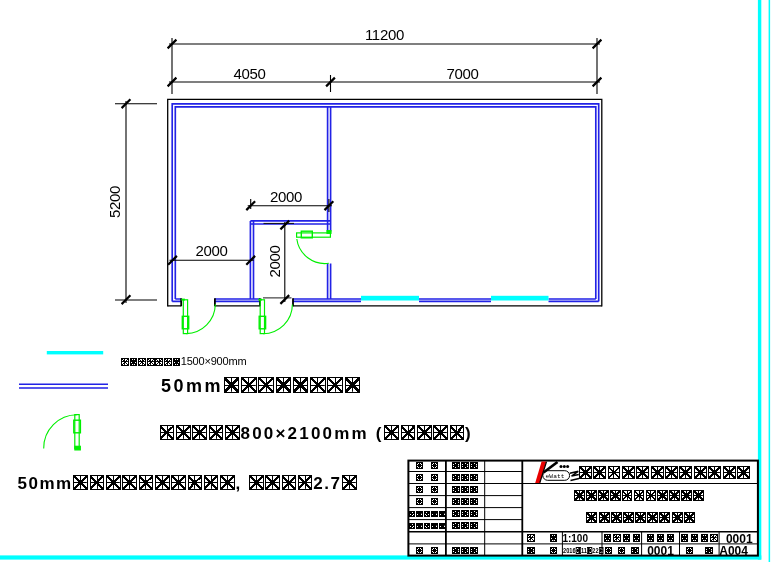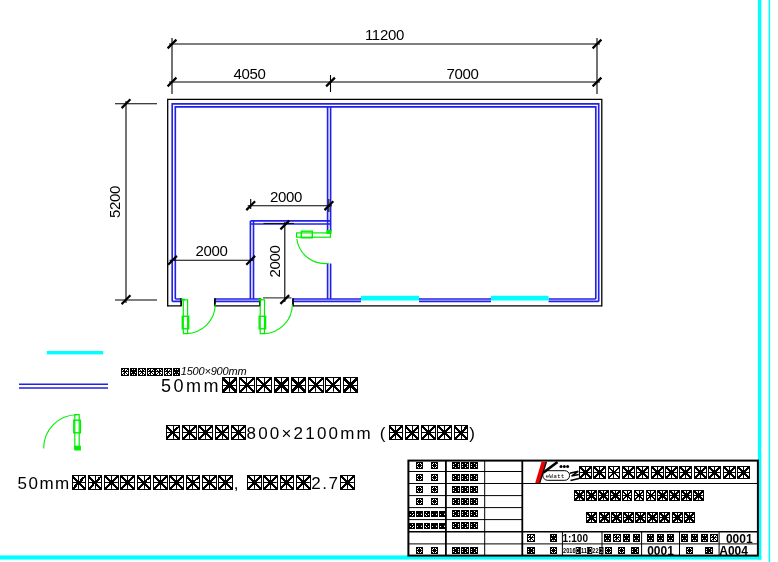--- a/index.html
+++ b/index.html
@@ -1,18 +1,18 @@
 <!DOCTYPE html>
 <html><head>
 <meta charset="utf-8">
 <style>
 html,body{margin:0;padding:0;background:#fff;}
 body{width:778px;height:562px;position:relative;overflow:hidden;font-family:"Liberation Sans",sans-serif;}
 svg{position:absolute;left:0;top:0;transform:translateZ(0);}
-.t{position:absolute;white-space:nowrap;color:#000;transform:translateZ(0);}
+.t{position:absolute;white-space:nowrap;color:#000;transform:translateZ(0);font-weight:bold;}
 .z{display:inline-block;box-sizing:border-box;width:.86em;height:.86em;border:1px solid #000;
 background:linear-gradient(#000,#000) 50% 50%/100% 1px no-repeat,linear-gradient(#000,#000) 50% 50%/1px 100% no-repeat,
 linear-gradient(45deg,transparent 44%,#000 44%,#000 56%,transparent 56%),
 linear-gradient(-45deg,transparent 44%,#000 44%,#000 56%,transparent 56%);
 vertical-align:-6%;margin:0 .05em;}
 .flex{display:flex;justify-content:space-between;align-items:center;position:absolute;box-sizing:border-box;transform:translateZ(0);}
 .flex .z{margin:0;}
 .nm .z{margin:0 .8px;}
 </style>
 </head>
@@ -183,26 +183,26 @@
 <circle cx="561" cy="466.6" r="1.5" fill="#000" stroke="none"></circle>
 <circle cx="564.3" cy="466.6" r="1.5" fill="#000" stroke="none"></circle>
 <circle cx="567.6" cy="466.6" r="1.5" fill="#000" stroke="none"></circle>
 
 <path d="M569.8,473.2 L578.3,471.3 L571.5,476 L578.8,474.5 M570.5,480.5 L579,478.6" stroke="#000" stroke-width="1.5"></path>
 
 <text x="545.5" y="478.4" font-family="Liberation Mono, monospace" font-size="6.2" fill="#000" stroke="none" textLength="19">eWatt</text>
 </g>
 </svg>
 
-<div class="t" style="left:120.5px;top:365px;font-size:9px;font-weight:bold;letter-spacing:0.3px;font-style:italic;">
+<div class="t" style="left:120.5px;top:355px;font-size:9px;font-weight:bold;letter-spacing:0.3px;">
 <span class="z"></span><span class="z"></span><span class="z"></span><span class="z"></span><span class="z"></span><span class="z"></span><span class="z"></span><span style="font-size:11px;font-weight:normal;letter-spacing:-0.2px;">1500×900mm</span></div>
 
 <div class="t" style="left:161px;top:375.5px;font-size:18px;letter-spacing:2.5px;">50mm<span class="z"></span><span class="z"></span><span class="z"></span><span class="z"></span><span class="z"></span><span class="z"></span><span class="z"></span><span class="z"></span></div>
 
-<div class="t" style="left:139px;top:423.5px;font-size:17px;letter-spacing:2.2px;padding-left:26px;">
+<div class="t" style="left:133px;top:423.5px;font-size:17px;letter-spacing:2.2px;padding-left:26px;">
 <span class="z"></span><span class="z"></span><span class="z"></span><span class="z"></span><span class="z"></span>800×2100mm&nbsp;(<span class="z"></span><span class="z"></span><span class="z"></span><span class="z"></span><span class="z"></span>)</div>
 
 <div class="t" style="left:17.5px;top:473.5px;font-size:17px;letter-spacing:1.5px;">50mm<span class="z"></span><span class="z"></span><span class="z"></span><span class="z"></span><span class="z"></span><span class="z"></span><span class="z"></span><span class="z"></span><span class="z"></span><span class="z"></span>,&nbsp;<span class="z"></span><span class="z"></span><span class="z"></span><span class="z"></span>2.7<span class="z"></span></div>
 
 <div class="flex" style="left:409px;top:460.6px;width:36px;height:10.5px;font-size:8px;padding:0 7px;">
     <span class="z"></span>
     <span class="z"></span>
   </div>
 
 <div class="flex nm" style="left:450px;top:460.6px;width:30px;height:10.5px;font-size:8.5px;justify-content:center;">

